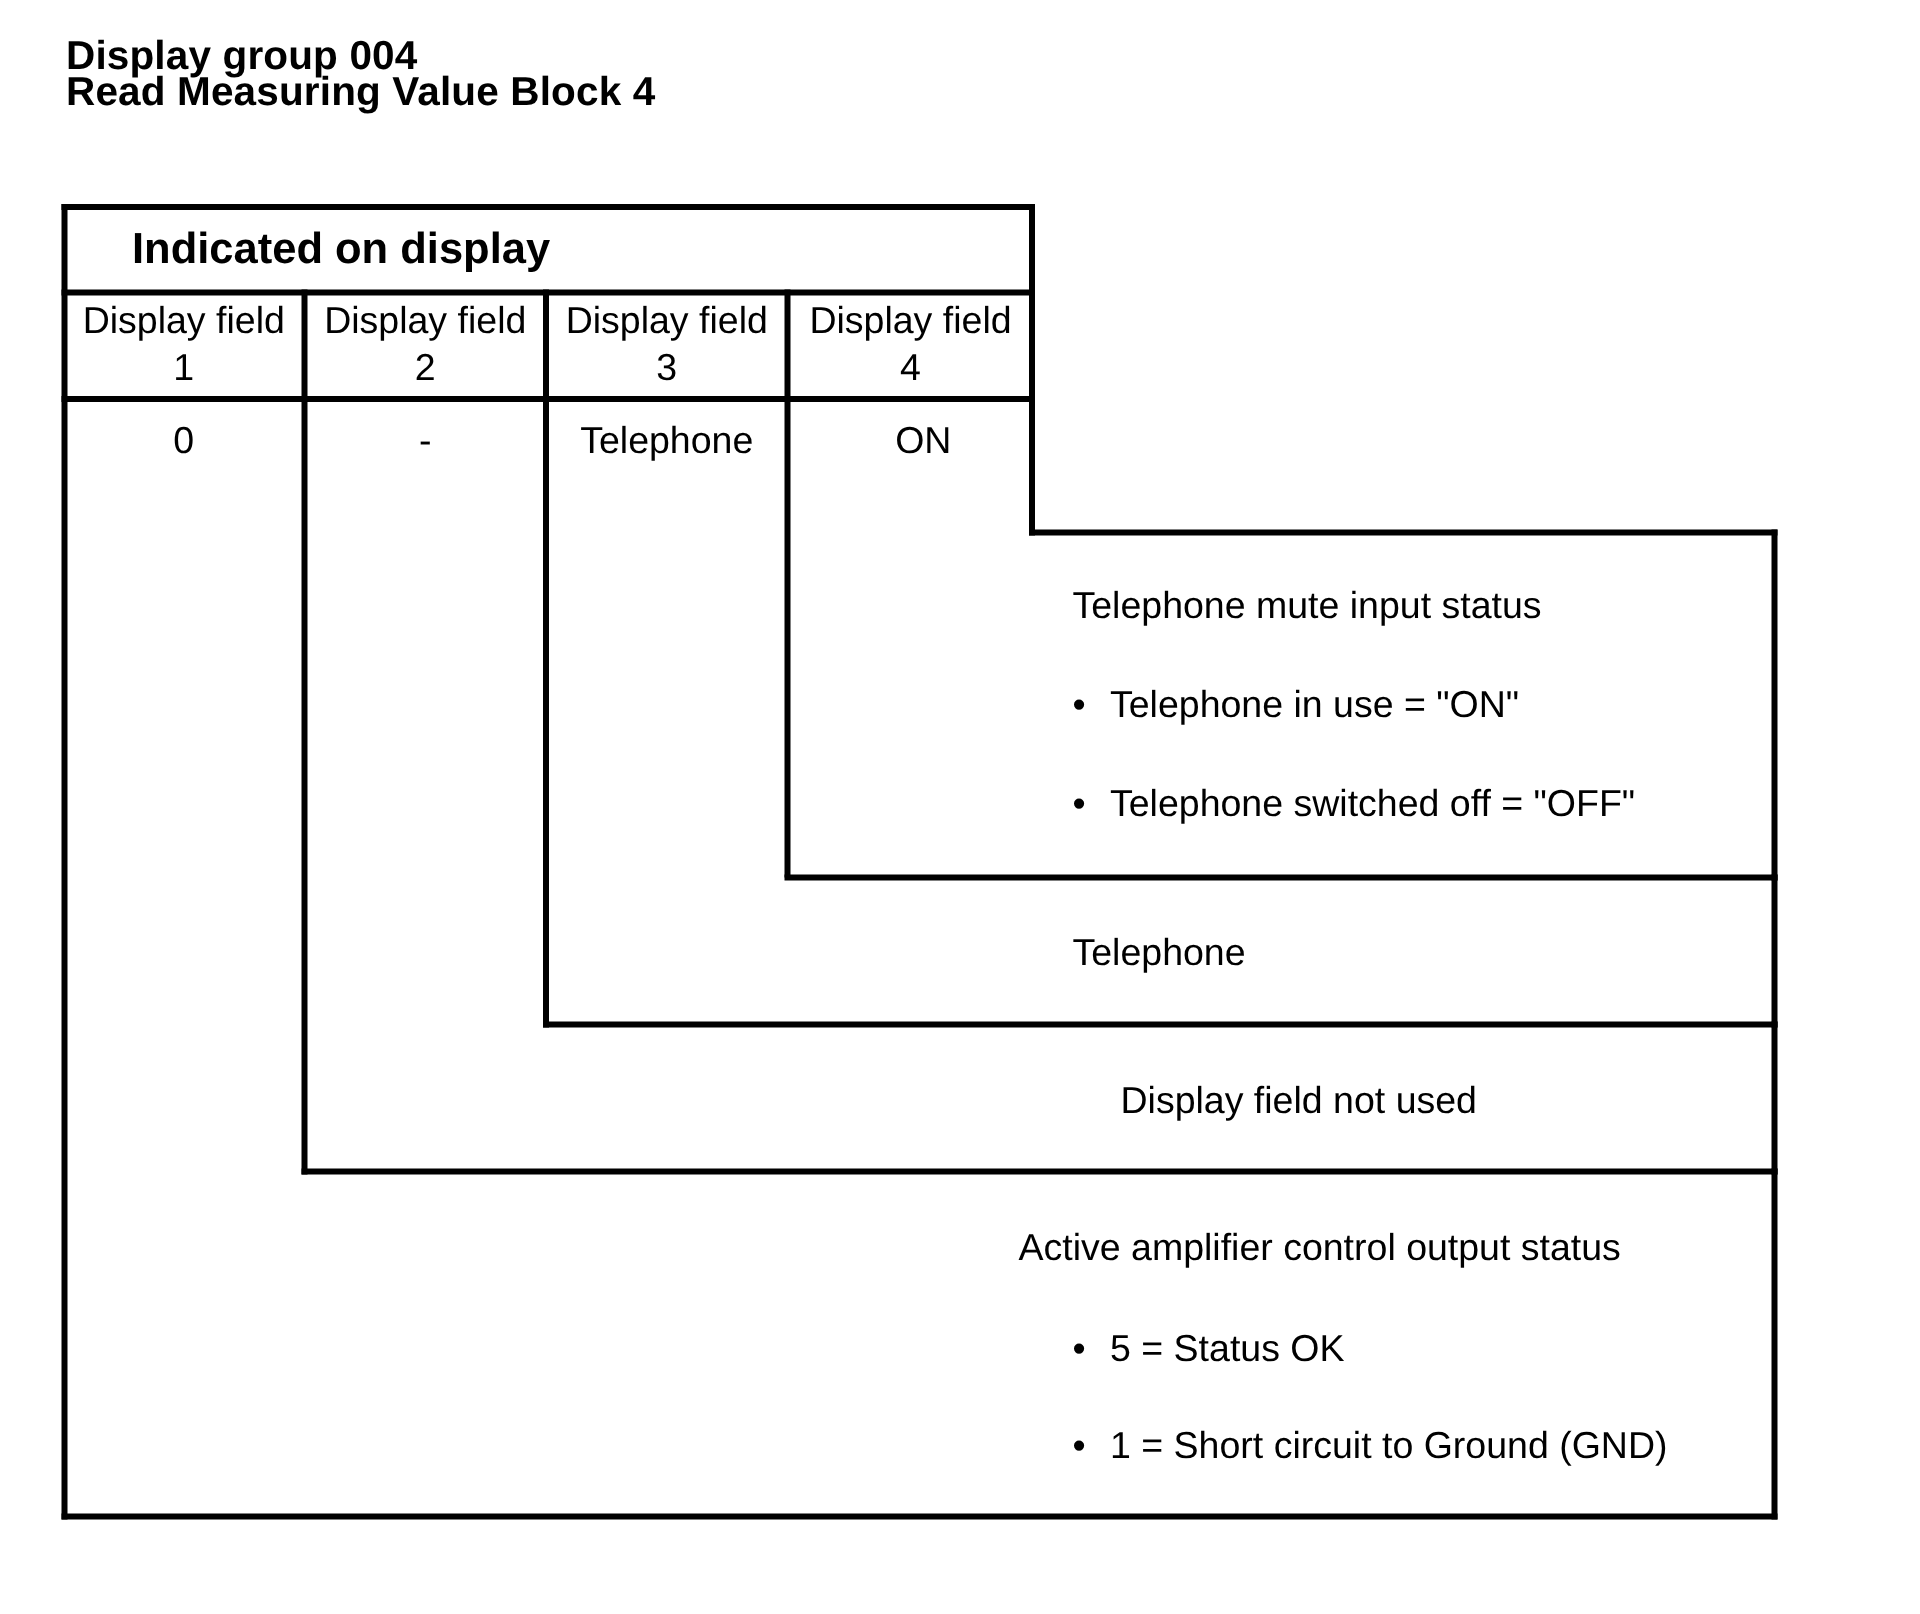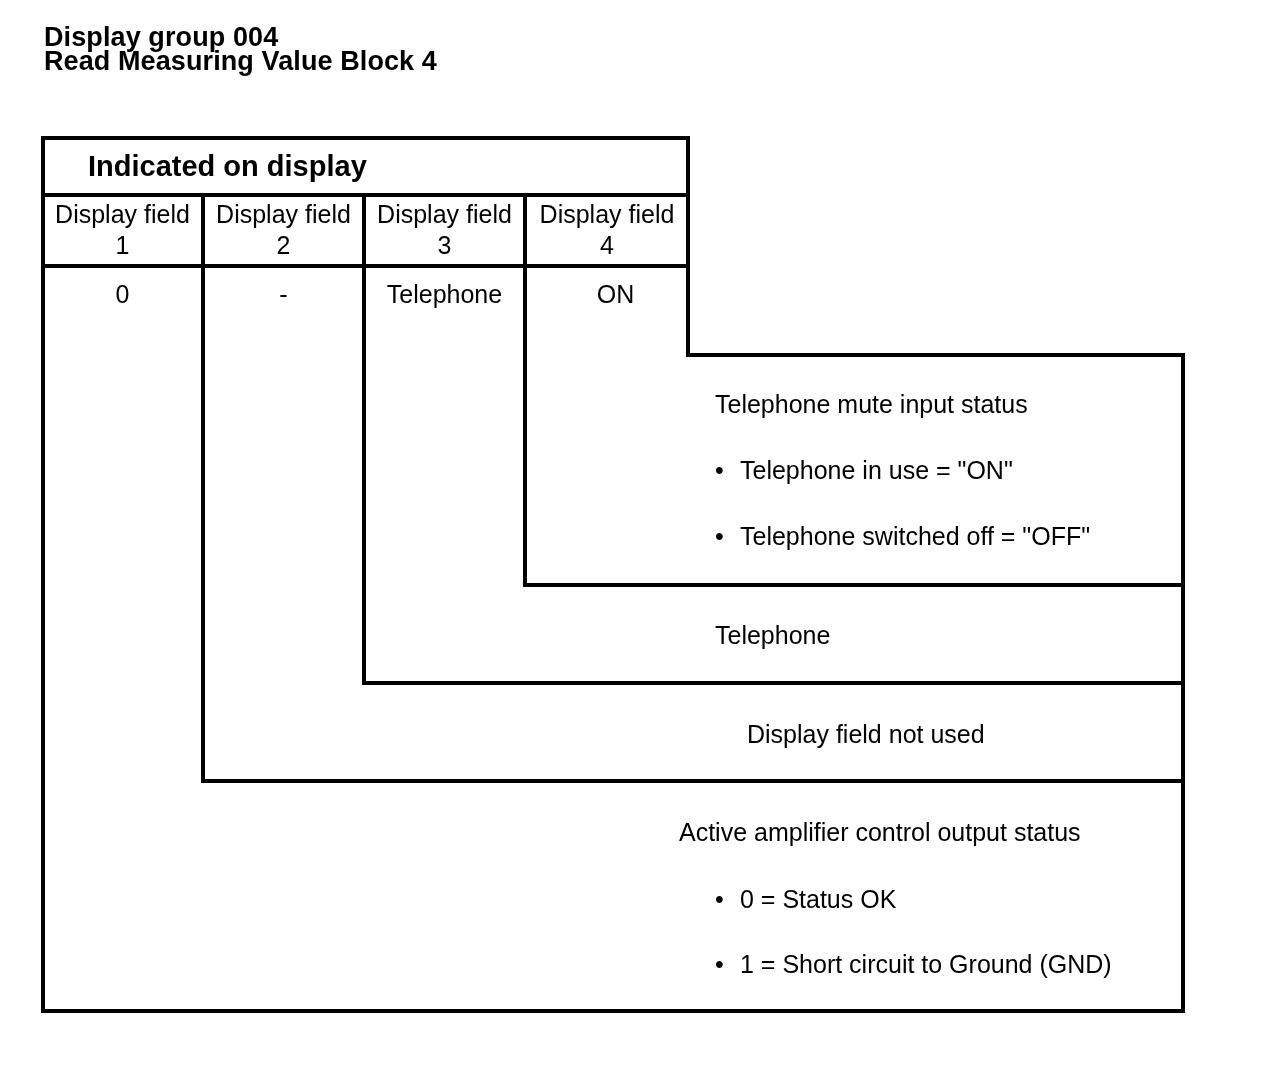--- a/index.html
+++ b/index.html
@@ -169,21 +169,21 @@
   </div>
 
   <div class="vline" style="left:1181px; top:779px; height:234px;"></div>
   <div class="hline" style="left:41px;   top:1009px; width:1144px;"></div>
 
   <div class="callout">
     <div class="callout-title" style="left:679px; top:817px;">Active amplifier control output status</div>
 
     <div class="bullet-row" style="left:715px; top:884px;">
       <span class="bullet-dot">•</span>
-      <span class="bullet-text">0 = Status OK</span>
+      <span class="bullet-text">5 = Status OK</span>
     </div>
 
     <div class="bullet-row" style="left:715px; top:949px;">
       <span class="bullet-dot">•</span>
       <span class="bullet-text">1 = Short circuit to Ground (GND)</span>
     </div>
   </div>
 
 </div>
 

